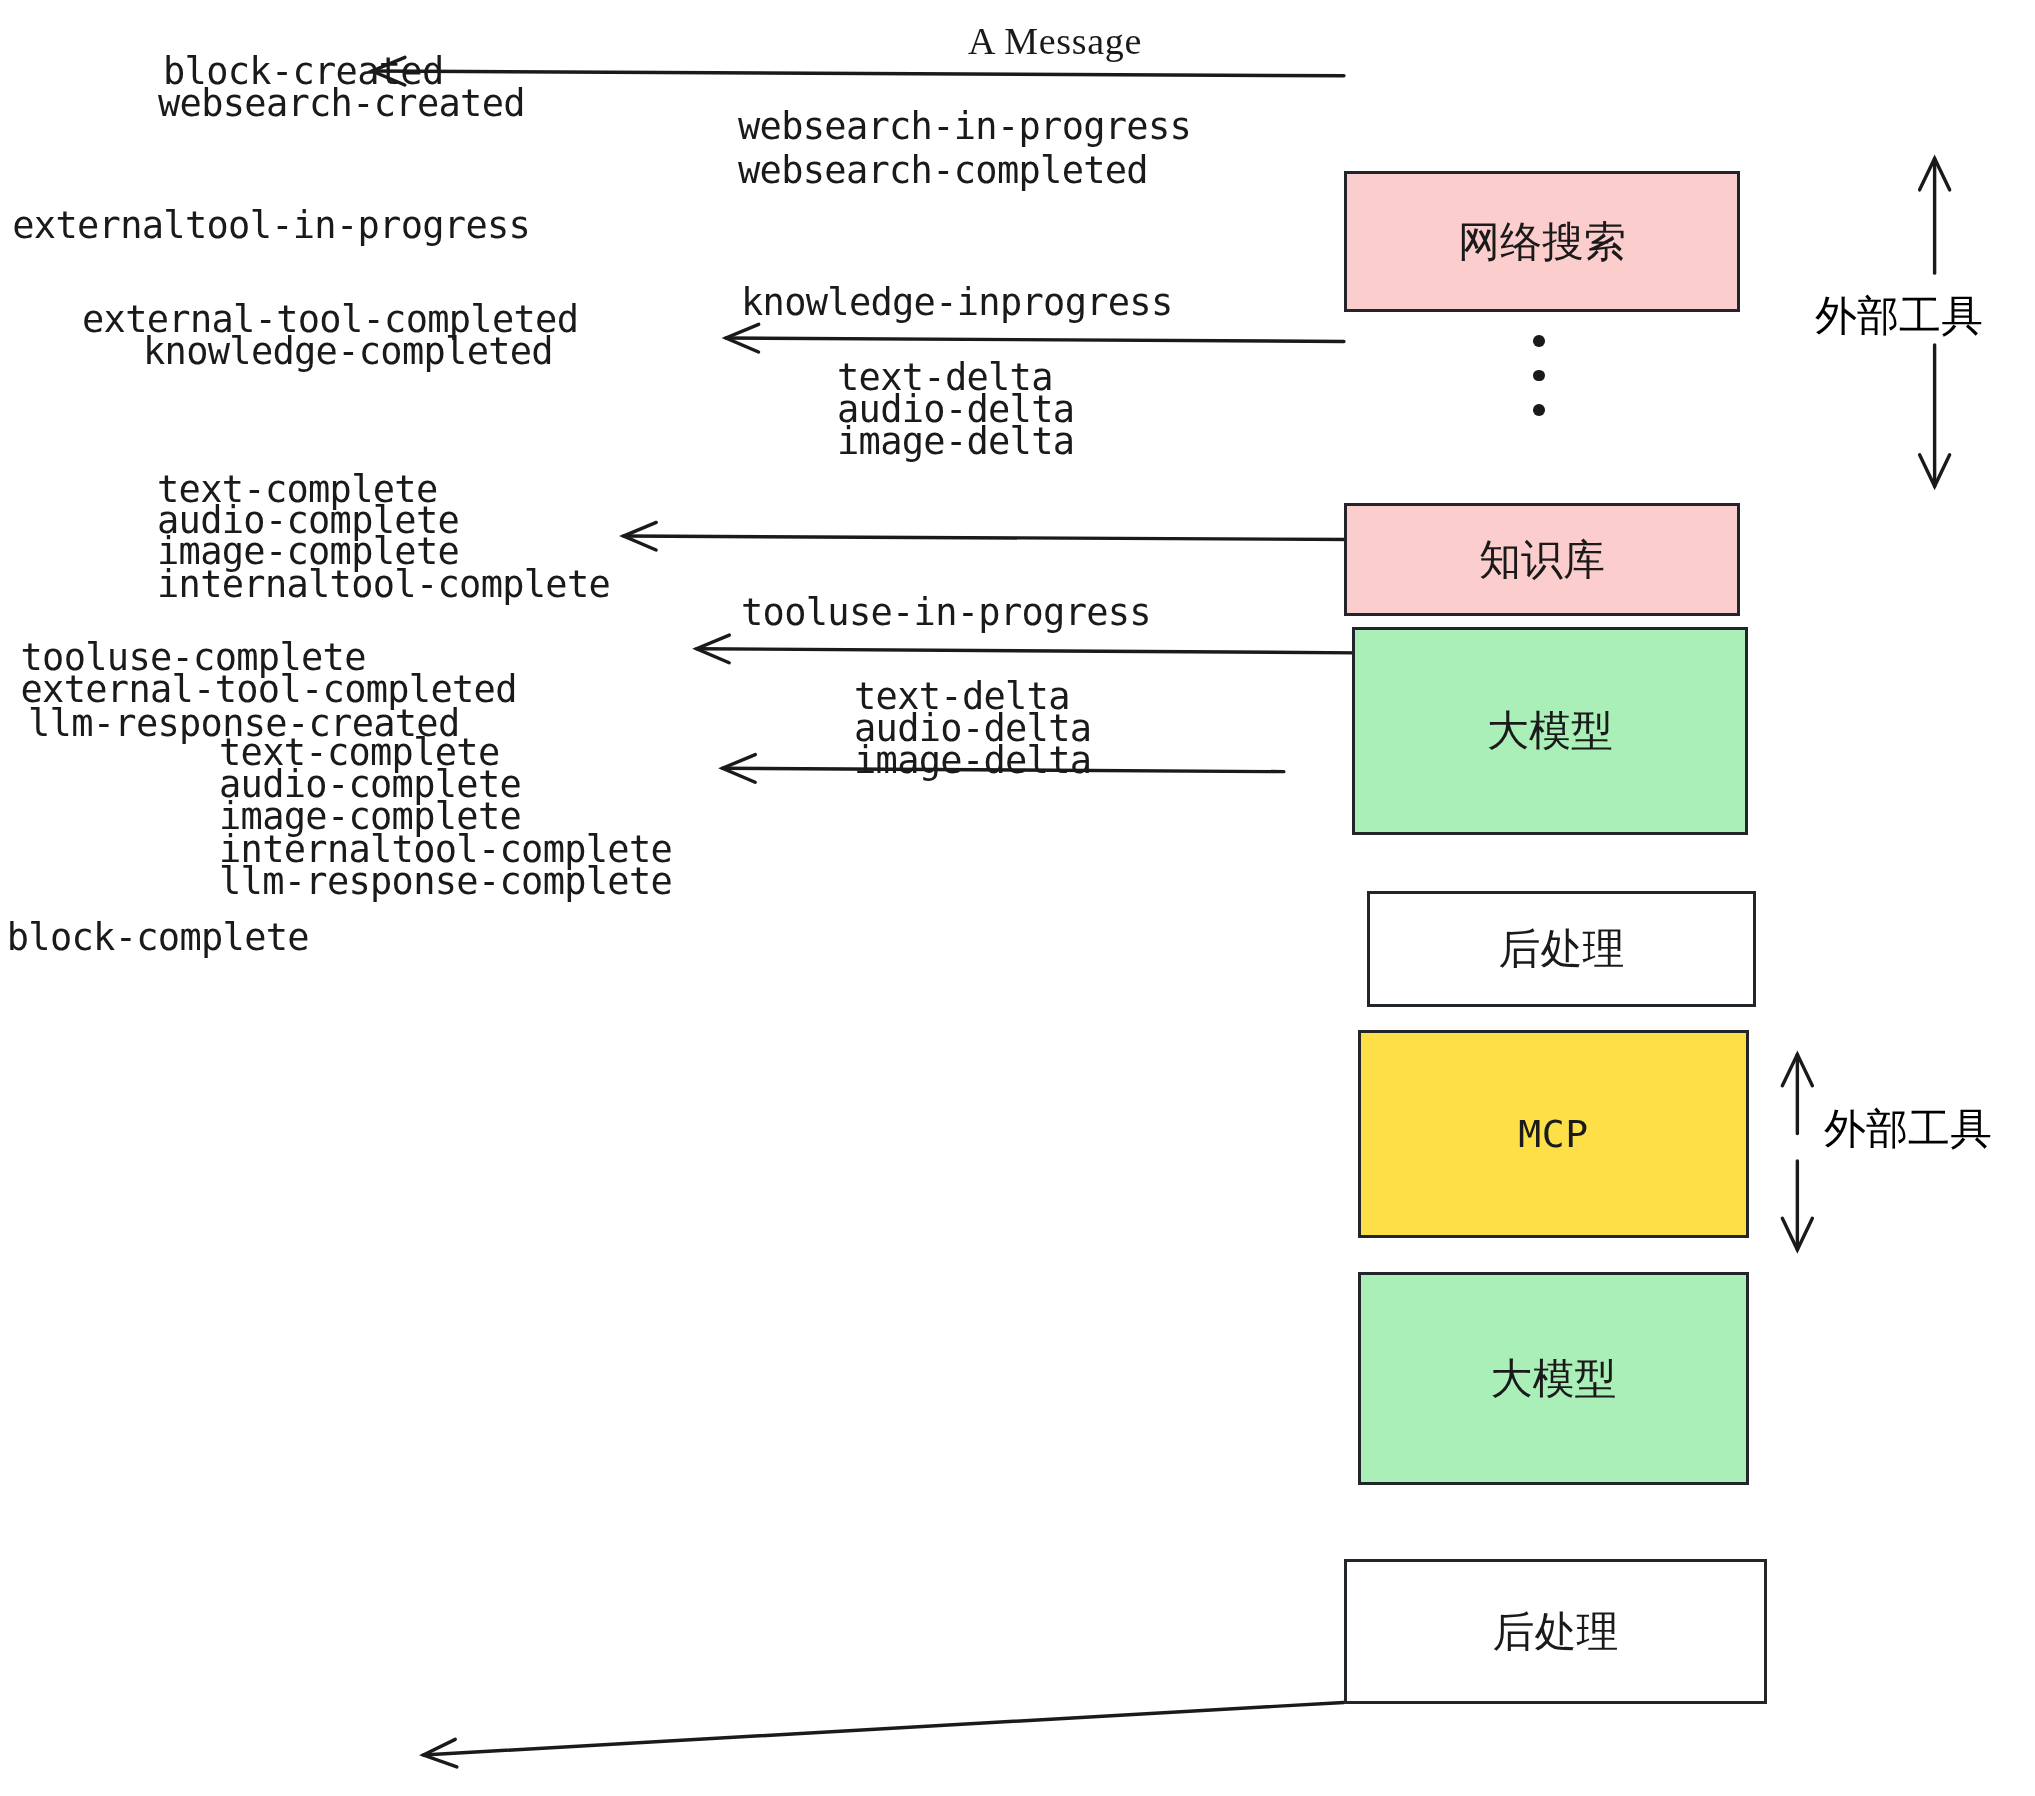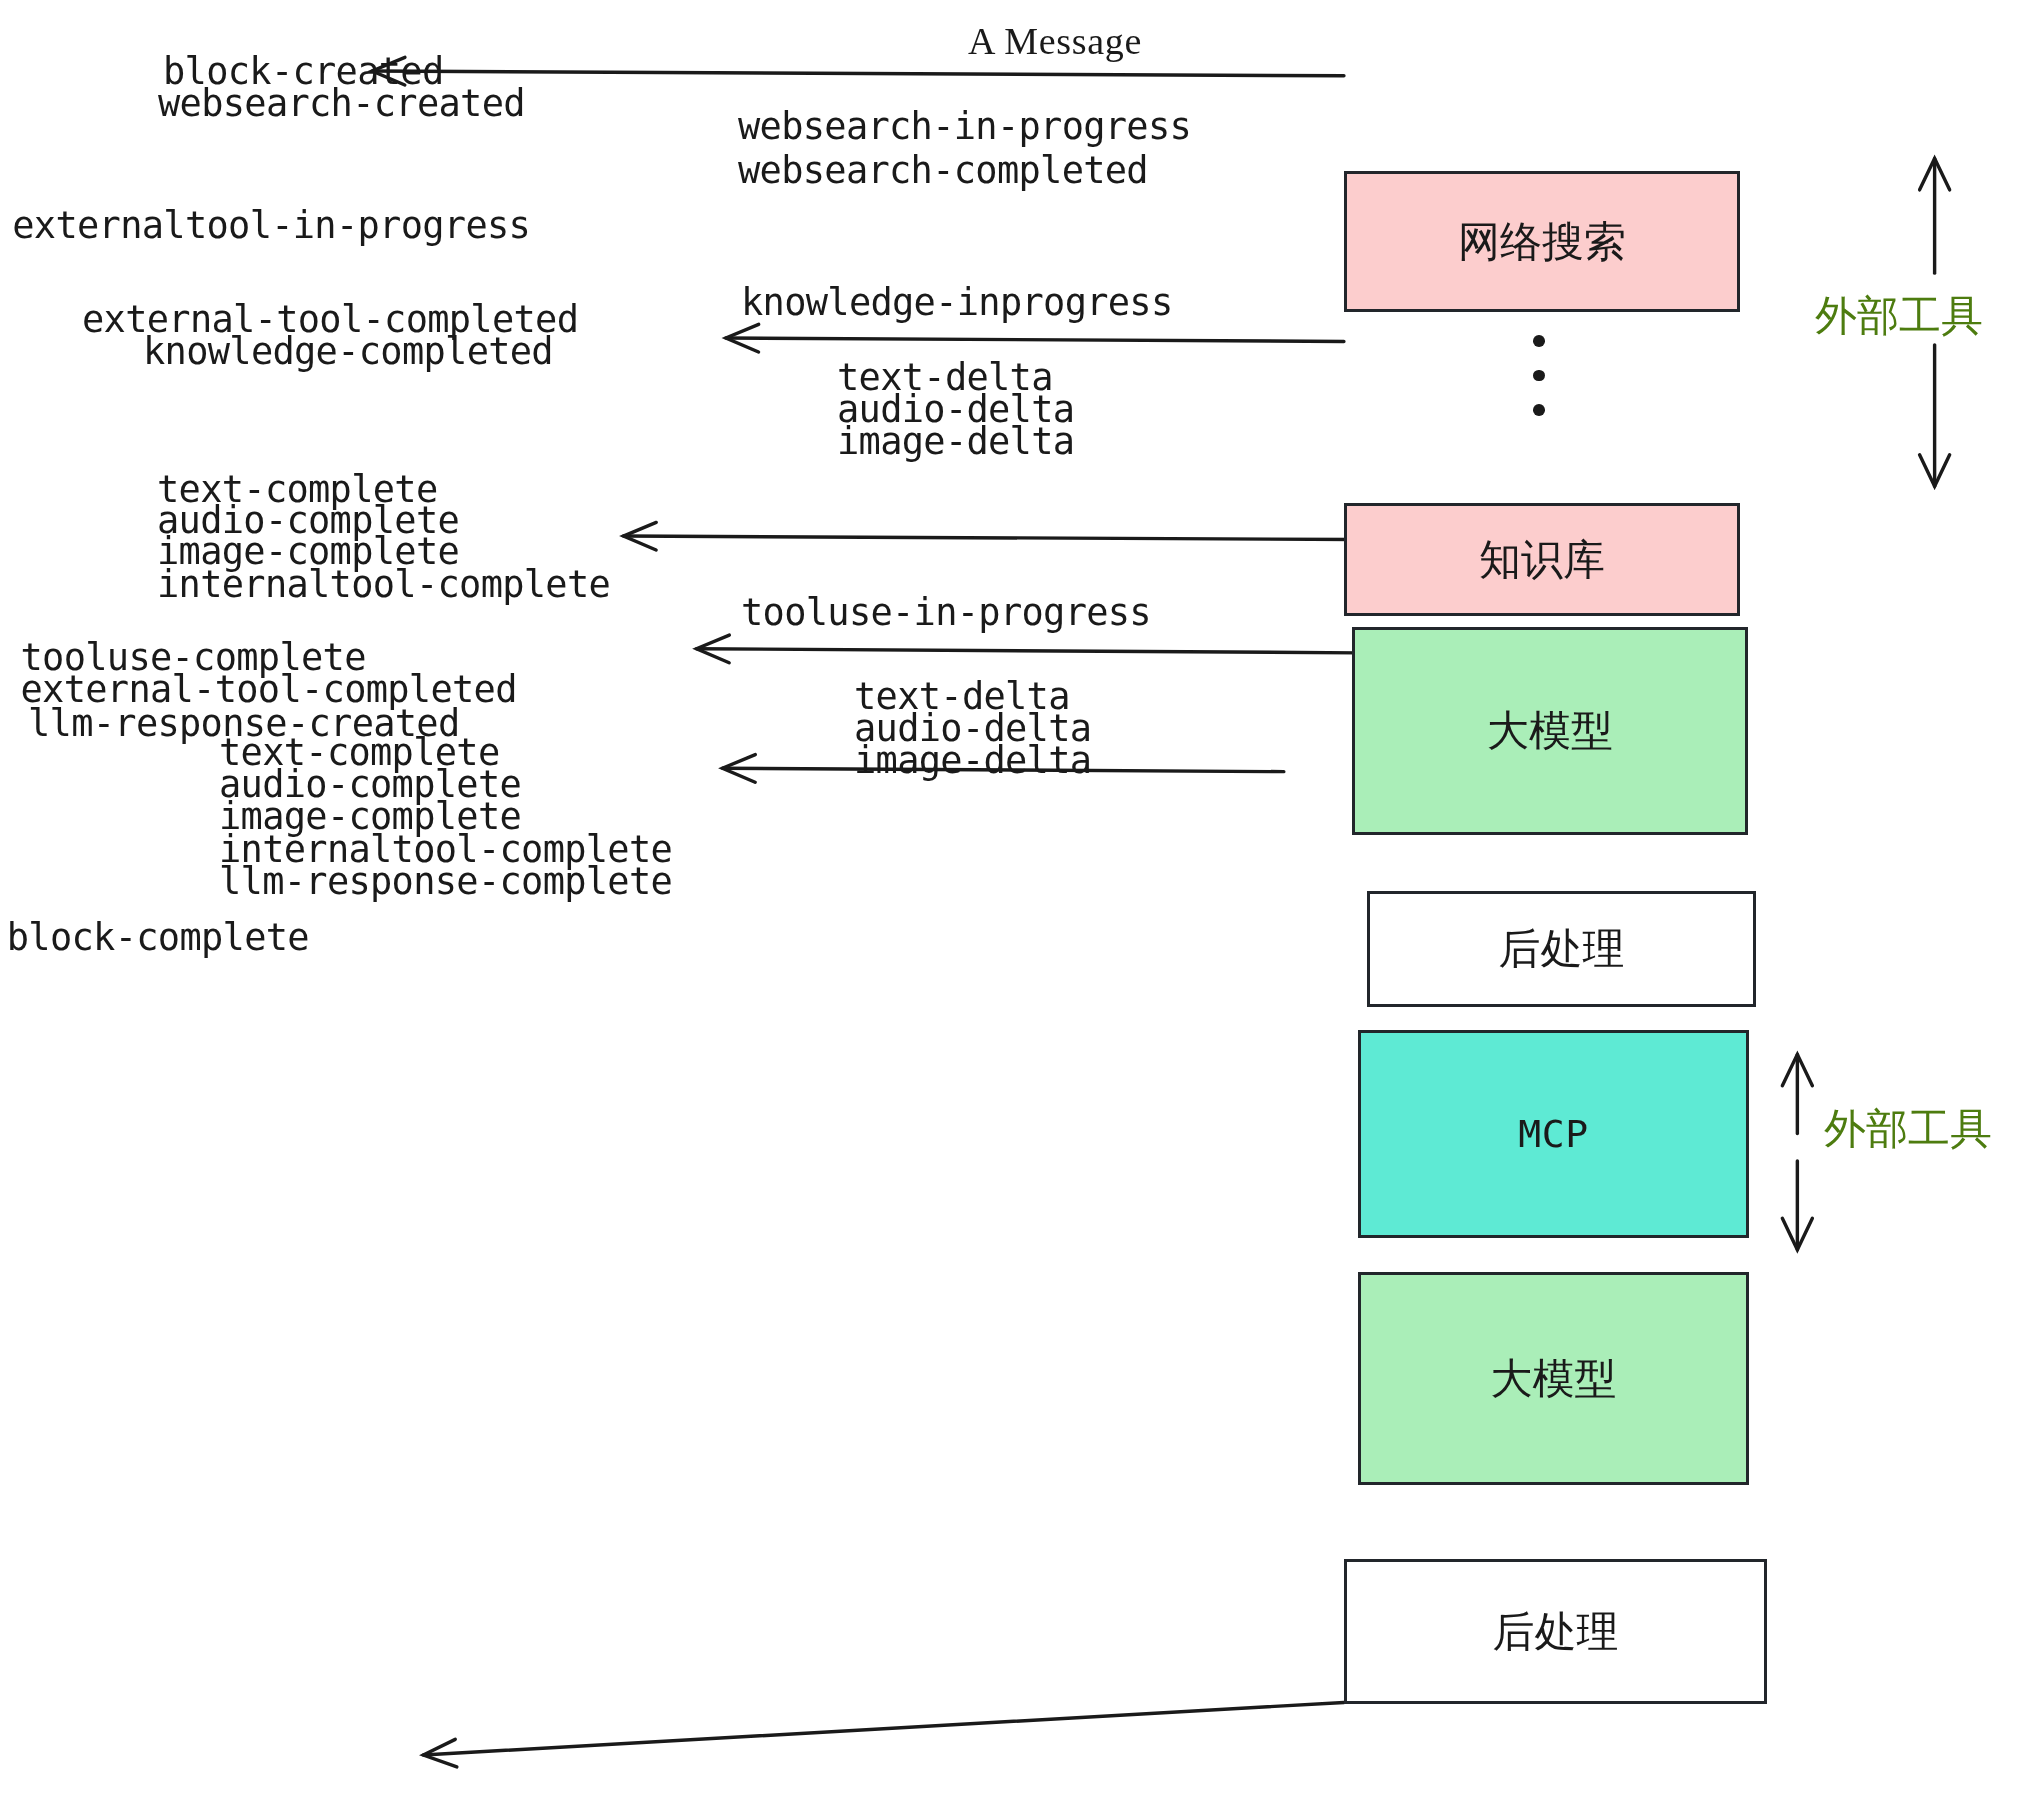--- a/index.html
+++ b/index.html
@@ -5,21 +5,21 @@
   html,body{margin:0;padding:0;background:#ffffff;}
   body{width:2035px;height:1796px;position:relative;overflow:hidden;
        font-family:"DejaVu Sans Mono","Liberation Mono",monospace;
        color:#1a1a1a;-webkit-font-smoothing:antialiased;}
   #stage{position:absolute;left:0;top:0;width:2035px;height:1796px;}
   .evt{position:absolute;white-space:pre;font-family:"DejaVu Sans Mono","Liberation Mono",monospace;
        font-size:37px;line-height:1;letter-spacing:-0.7px;color:#1a1a1a;font-weight:500;}
   .title{position:absolute;white-space:pre;font-family:Liberation Serif, serif;
        font-size:38px;line-height:1;color:#1a1a1a;letter-spacing:0.7px;}
   .cjk{position:absolute;white-space:pre;font-family:"DejaVu Sans","Liberation Sans",sans-serif;
-       font-size:42px;line-height:1;color:#4d7c0f;}
+       font-size:42px;line-height:1;color:#000000;}
   .node{position:absolute;box-sizing:border-box;border:3.4px solid #22262b;
         display:flex;align-items:center;justify-content:center;}
   .node span{font-family:"DejaVu Sans","Liberation Sans",sans-serif;font-size:42px;color:#1a1a1a;}
   .node.mono span{font-family:"DejaVu Sans Mono","Liberation Mono",monospace;font-size:38px;letter-spacing:0.7px;}
   .pink{background:#fccdcd;}
   .green{background:#aaeeb8;}
   .yellow{background:#fae38c;}
   .plain{background:#ffffff;}
   .dots{position:absolute;display:flex;flex-direction:column;align-items:center;gap:23px;}
   .dots i{display:block;width:11.6px;height:11.6px;border-radius:50%;background:#1a1a1a;}
@@ -95,21 +95,21 @@
       </div>
       <div class="node pink" style="left: 1344px; top: 503px; width: 396px; height: 113px; background: rgb(252, 205, 205); border-color: rgb(34, 38, 43);">
         <span>知识库</span>
       </div>
       <div class="node green" style="left: 1352px; top: 627px; width: 396px; height: 208px; background: rgb(170, 238, 184); border-color: rgb(34, 38, 43);">
         <span>大模型</span>
       </div>
       <div class="node plain" style="left: 1367px; top: 891px; width: 389px; height: 116px; background: rgb(255, 255, 255); border-color: rgb(34, 38, 43);">
         <span>后处理</span>
       </div>
-      <div class="node yellow mono" style="left: 1358px; top: 1030px; width: 391px; height: 208px; background: #5eead4; border-color: rgb(34, 38, 43);">
+      <div class="node yellow mono" style="left: 1358px; top: 1030px; width: 391px; height: 208px; background: #fde047; border-color: rgb(34, 38, 43);">
         <span>MCP</span>
       </div>
       <div class="node green" style="left: 1358px; top: 1272px; width: 391px; height: 213px; background: rgb(170, 238, 184); border-color: rgb(34, 38, 43);">
         <span>大模型</span>
       </div>
       <div class="node plain" style="left: 1344px; top: 1559px; width: 423px; height: 145px; background: rgb(255, 255, 255); border-color: rgb(34, 38, 43);">
         <span>后处理</span>
       </div>
     </div>
   <div id="side-layer">

